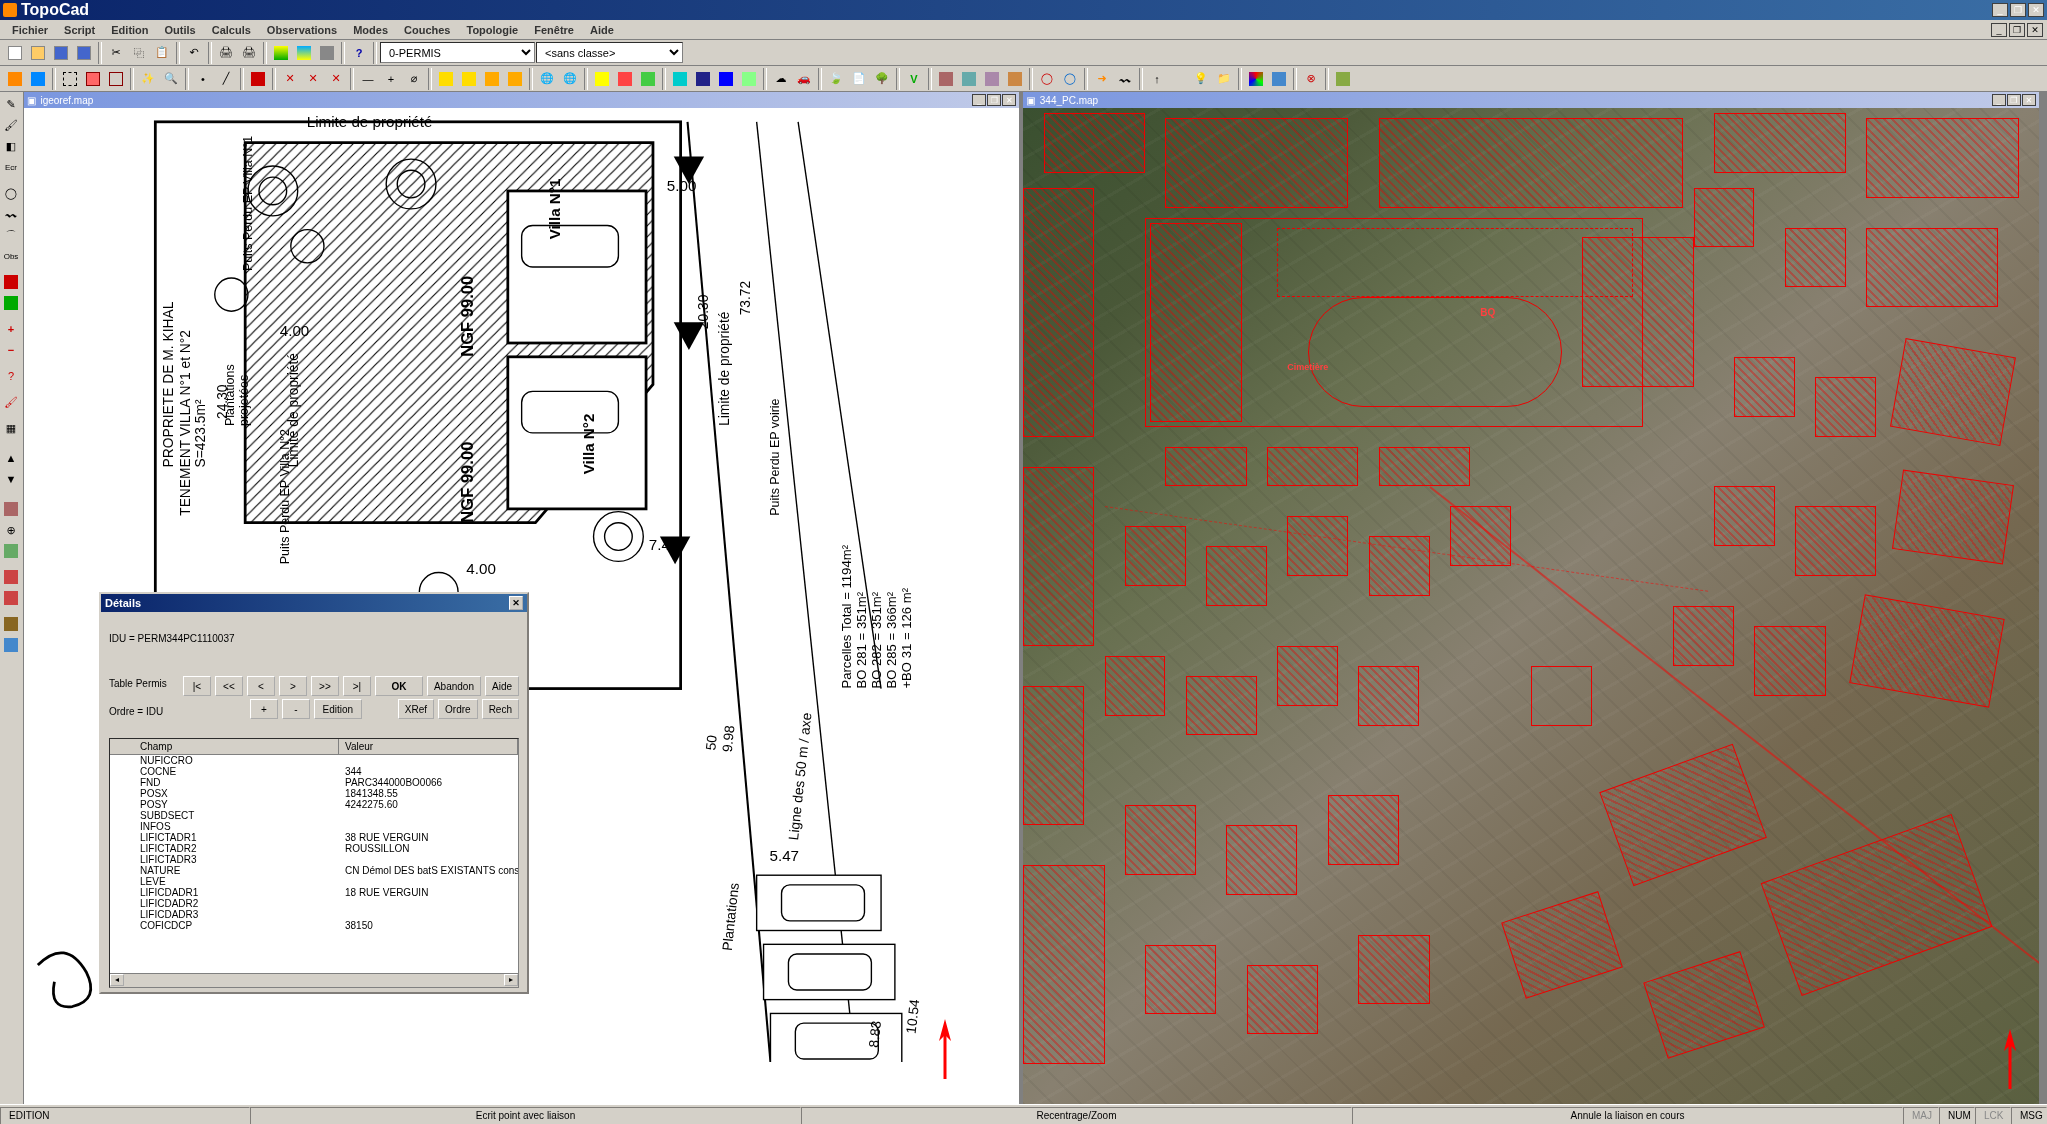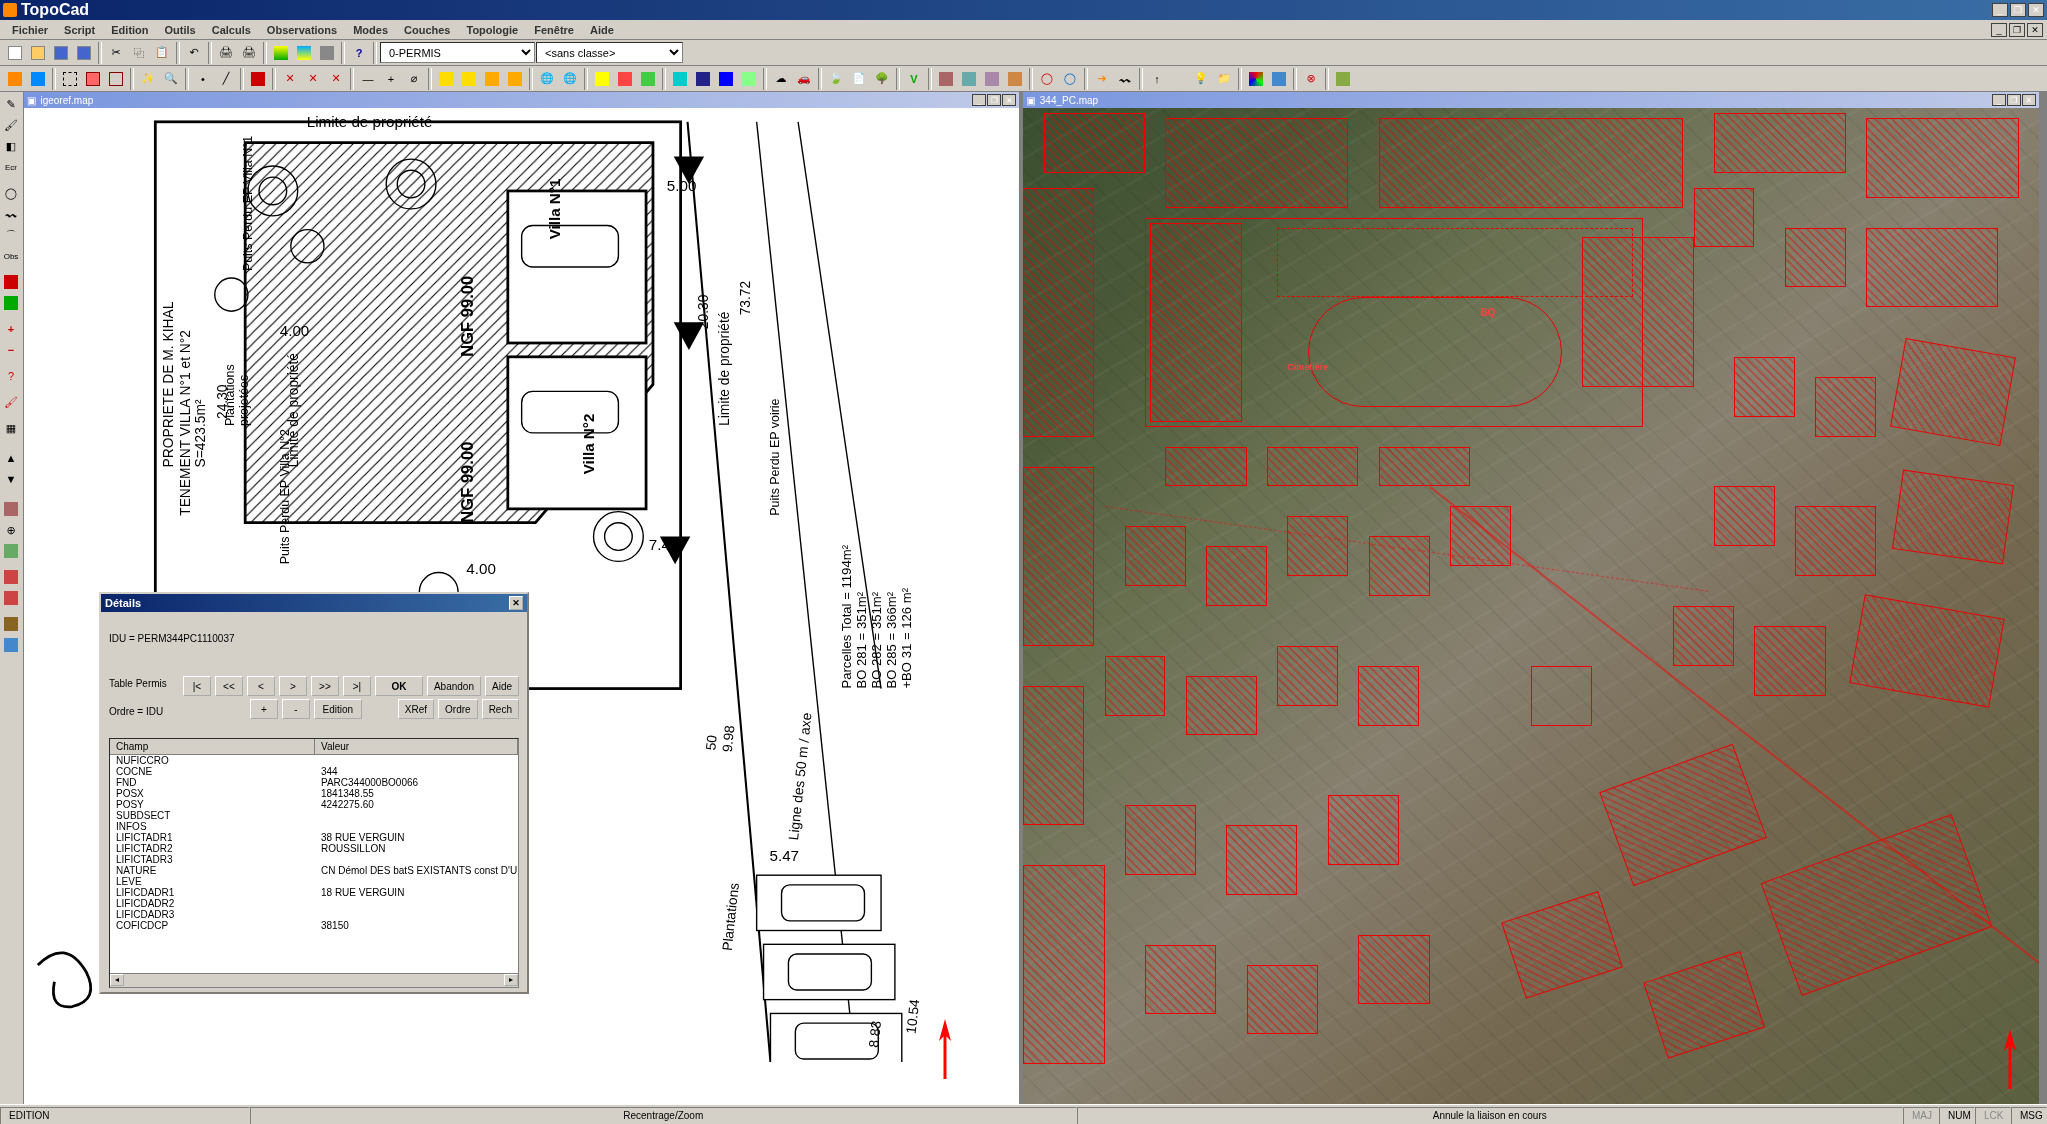--- a/index.html
+++ b/index.html
@@ -36,21 +36,21 @@
 .details-title .t { flex: 1; }
 .details-close { width: 14px; height: 14px; background: #d4d0c8; border: 1px outset #fff; font-size: 9px; display: flex; align-items: center; justify-content: center; cursor: pointer; color: #000; }
 .details-body { padding: 4px 8px; }
 .details-info { font-size: 10px; margin: 17px 0; }
 .details-btns { display: flex; justify-content: flex-end; gap: 4px; margin: 3px 0; }
 .d-btn { height: 20px; min-width: 28px; padding: 0 6px; background: #d4d0c8; border: 1px outset #fff; font-size: 10px; cursor: pointer; }
 .d-btn.wide { min-width: 48px; }
 .details-table { width: 100%; border: 1px inset #808080; background: #fff; margin-top: 4px; }
 .dt-header { display: flex; background: #d4d0c8; border-bottom: 1px solid #808080; }
 .dt-header > div { padding: 2px 6px; font-size: 10px; border-right: 1px solid #808080; }
-.dt-col1 { width: 205px; }
+.dt-col1 { width: 205px; margin-left: 24px; }
 .dt-col2 { flex: 1; }
 .dt-rows { height: 218px; overflow-y: auto; }
 .dt-row { display: flex; font-size: 10px; }
 .dt-row > div { padding: 0px 6px; white-space: nowrap; overflow: hidden; }
 .dt-scroll { height: 14px; background: #d4d0c8; border-top: 1px solid #808080; position: relative; }
 .statusbar { height: 22px; background: #d4d0c8; border-top: 1px solid #fff; display: flex; align-items: center; font-size: 10px; }
 .sb-cell { border: 1px inset #d4d0c8; padding: 2px 8px; height: 18px; display: flex; align-items: center; }
 .north-arrow { position: absolute; width: 18px; height: 60px; }
 .north-arrow svg { width: 100%; height: 100%; }
 .icon-color { width: 14px; height: 14px; }
@@ -625,19 +625,20 @@
           </div>
         </div>
       </div>
     </div>
 
   </div>
 </div>
 
 <div class="statusbar">
   <div class="sb-cell" style="width:250px">EDITION</div>
+  <div class="sb-cell" style="flex:1;justify-content:center">Ecrit point avec liaison</div>
   <div class="sb-cell" style="flex:1;justify-content:center">Recentrage/Zoom</div>
   <div class="sb-cell" style="flex:1;justify-content:center">Annule la liaison en cours</div>
   <div class="sb-cell" style="width:36px;color:#888">MAJ</div>
   <div class="sb-cell" style="width:36px">NUM</div>
   <div class="sb-cell" style="width:36px;color:#888">LCK</div>
   <div class="sb-cell" style="width:36px">MSG</div>
 </div>
 
 </body></html>

